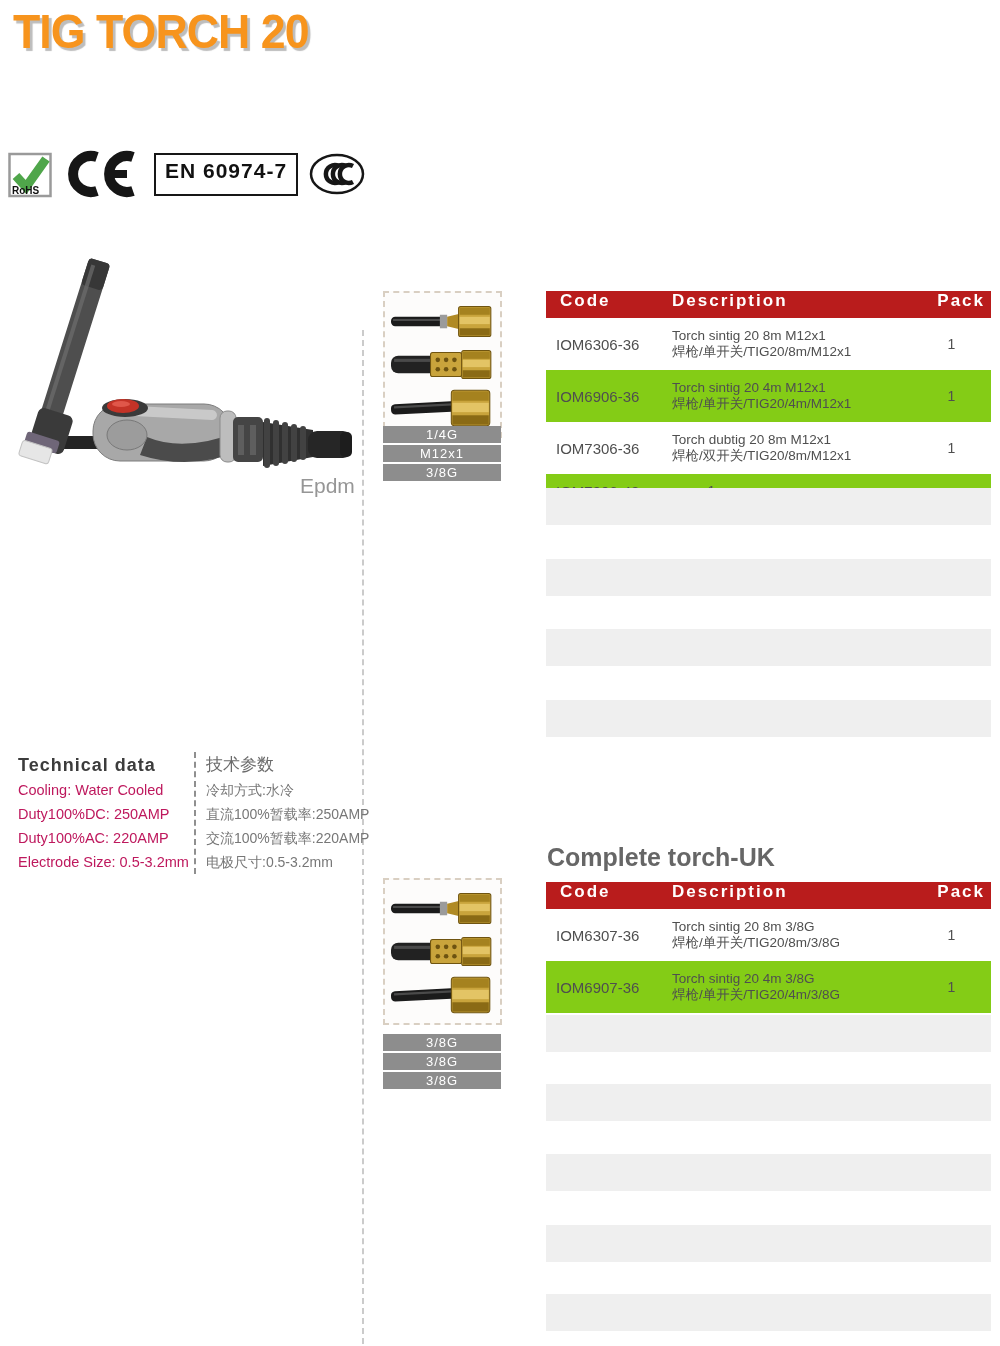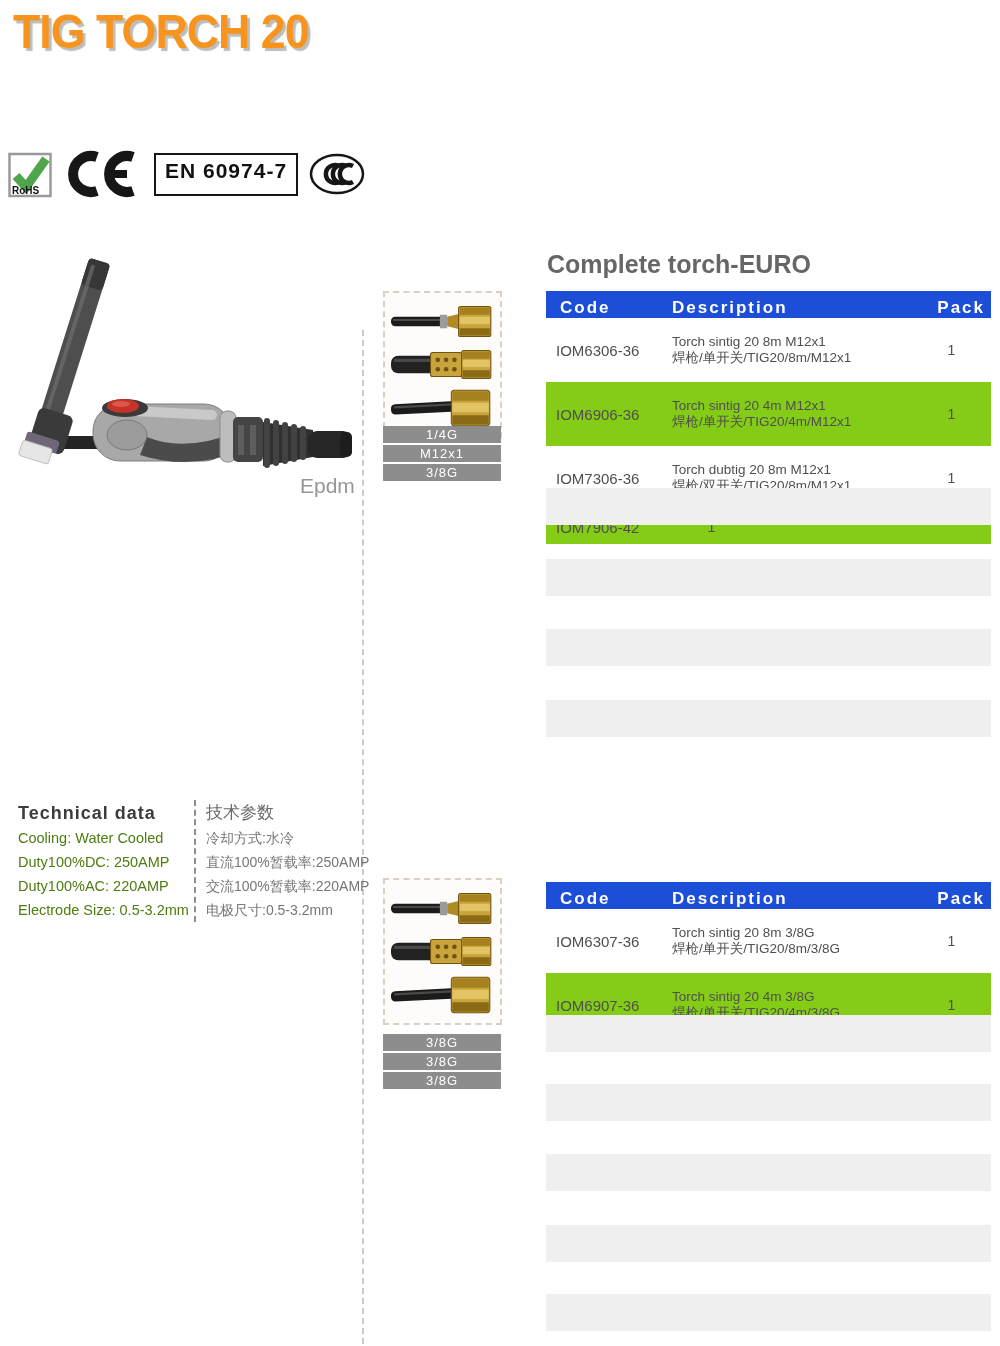--- a/index.html
+++ b/index.html
@@ -26,40 +26,40 @@
                 align-items:center; padding:6px 4px; }
   .conn-panel svg { display:block; }
 
   .label-bars { position:absolute; width:118px; display:flex; flex-direction:column; gap:2px; }
   .label-bar { height:17px; background:#8d8d8d; color:#fff; font-size:13px;
                display:flex; align-items:center; justify-content:center; letter-spacing:1px; }
 
   .section-heading { position:absolute; font-size:25px; font-weight:bold; color:#666; letter-spacing:0; }
 
   .data-table { position:absolute; width:445px; font-size:14px; }
-  .thead { display:flex; align-items:flex-end; background:#1d4ed8; color:#fff; font-weight:bold;
+  .thead { display:flex; align-items:flex-start; background:#b91c1c; color:#fff; font-weight:bold;
            height:27px; font-size:17px; letter-spacing:2px; }
   .hc-code { width:126px; padding-left:14px; }
   .hc-desc { width:240px; }
   .hc-pack { width:79px; text-align:right; padding-right:6px; }
   .trow { display:flex; align-items:center; min-height:34px; color:#4f4f4f; }
   .trow.alt { background:#84cc16; }
   .c-code { width:126px; padding-left:10px; font-size:15px; }
-  .c-desc { width:240px; padding:16px 0; }
+  .c-desc { width:240px; padding:10px 0; }
   .d-en, .d-cn { display:block; font-size:13.5px; line-height:16px; }
   .c-pack { width:79px; text-align:center; font-size:14px; }
 
   .bar { position:absolute; left:546px; width:445px; height:37px; background:#efefef; }
 
-  .tech { position:absolute; left:18px; top:800px; display:flex;justify-content:flex-end; }
+  .tech { position:absolute; left:18px; top:752px; display:flex;justify-content:flex-end; }
   .tech-left { width:176px; padding-right:6px; }
   .tech-right { border-left:2px dashed #8f8f8f; padding-left:10px; width:172px; }
   .tech-h-en { font-size:18px; font-weight:bold; color:#3c3c3c; letter-spacing:1px; line-height:26px; }
   .tech-h-cn { font-size:17px; color:#6b6b6b; line-height:26px; }
-  .tech-row-en { font-size:14.5px; color:#4d7c0f; line-height:24px; white-space:nowrap; }
+  .tech-row-en { font-size:14.5px; color:#be185d; line-height:24px; white-space:nowrap; }
   .tech-row-cn { font-size:14px; color:#777; line-height:24px; white-space:nowrap; }
 </style>
 </head>
 <body>
 
 <div class="page">
 
   <div class="title">TIG TORCH 20</div>
 
   <div class="certs">
@@ -150,21 +150,20 @@
       <rect x="59" y="27" width="35" height="9" fill="#8a6a15"></rect>
       <rect x="59" y="15" width="35" height="9" fill="#e3c465"></rect>
     </svg>
   </div>
   <div class="label-bars" style="left:383px; top:426px;">
     <div class="label-bar">1/4G</div>
     <div class="label-bar">M12x1</div>
     <div class="label-bar">3/8G</div>
   </div>
 
-  <div class="section-heading" style="left:547px; top:250px;">Complete torch-EURO</div>
   <div class="data-table" style="left:546px; top:291px;">
     <div class="thead">
       <div class="hc-code">Code</div>
       <div class="hc-desc">Description</div>
       <div class="hc-pack">Pack</div>
     </div>
     <div class="trow">
       <div class="c-code">IOM6306-36</div>
       <div class="c-desc">
         <span class="d-en">Torch sintig 20 8m M12x1</span>
@@ -208,20 +207,21 @@
     </div>
     <div class="tech-right">
       <div class="tech-h-cn">技术参数</div>
       <div class="tech-row-cn">冷却方式:水冷</div>
       <div class="tech-row-cn">直流100%暂载率:250AMP</div>
       <div class="tech-row-cn">交流100%暂载率:220AMP</div>
       <div class="tech-row-cn">电极尺寸:0.5-3.2mm</div>
     </div>
   </div>
 
+  <div class="section-heading" style="left:547px; top:843px;">Complete torch-UK</div>
   <div class="data-table" style="left:546px; top:882px;">
     <div class="thead">
       <div class="hc-code">Code</div>
       <div class="hc-desc">Description</div>
       <div class="hc-pack">Pack</div>
     </div>
     <div class="trow">
       <div class="c-code">IOM6307-36</div>
       <div class="c-desc">
         <span class="d-en">Torch sintig 20 8m 3/8G</span>

